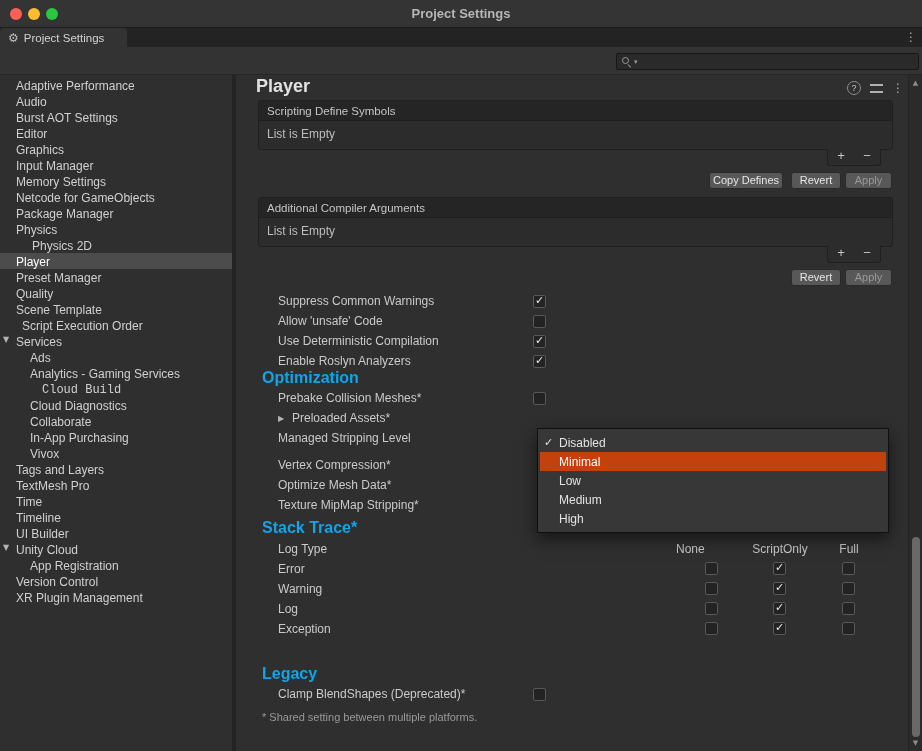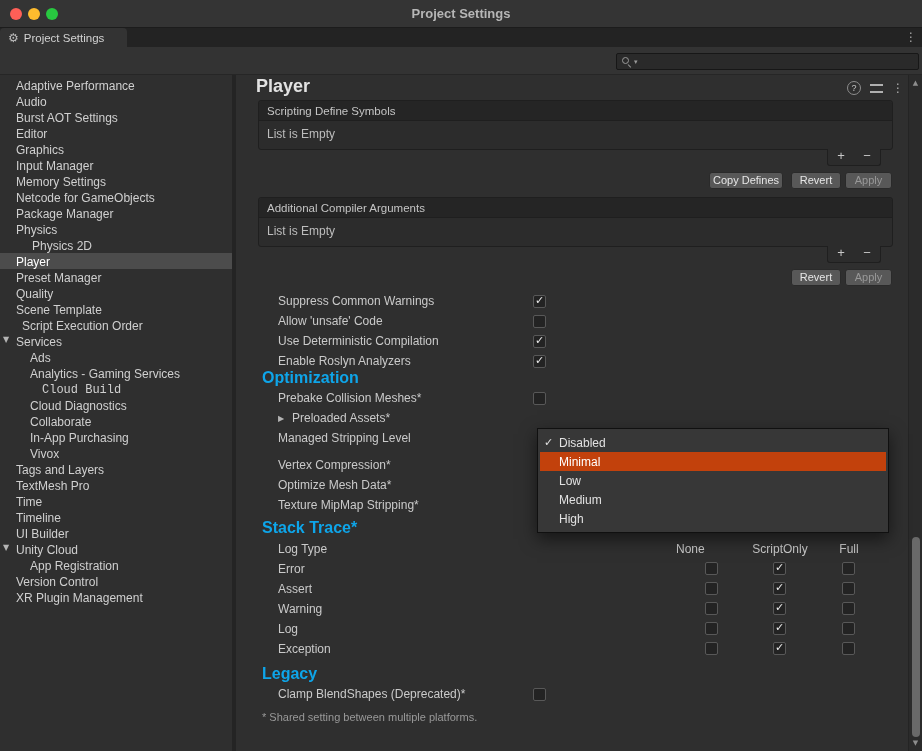--- a/index.html
+++ b/index.html
@@ -369,26 +369,20 @@
         <span class="st-colh col-script">ScriptOnly</span>
         <span class="st-colh col-full">Full</span>
       </div>
     <div class="st-row">
     <span class="st-label">Error</span>
     <span class="cb cb-none"></span>
     <span class="cb cb-script checked"></span>
     <span class="cb cb-full"></span>
   </div>
         <div class="st-row">
-    <span class="st-label">Assert</span>
-    <span class="cb cb-none"></span>
-    <span class="cb cb-script checked"></span>
-    <span class="cb cb-full"></span>
-  </div>
-        <div class="st-row">
     <span class="st-label">Warning</span>
     <span class="cb cb-none"></span>
     <span class="cb cb-script checked"></span>
     <span class="cb cb-full"></span>
   </div>
         <div class="st-row">
     <span class="st-label">Log</span>
     <span class="cb cb-none"></span>
     <span class="cb cb-script checked"></span>
     <span class="cb cb-full"></span>

